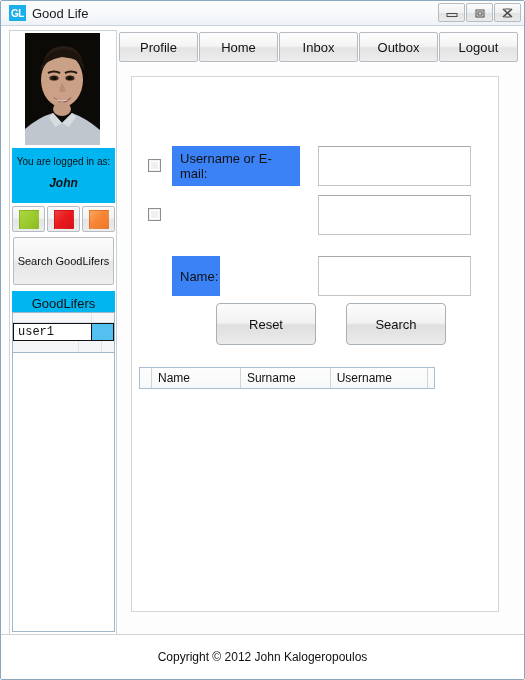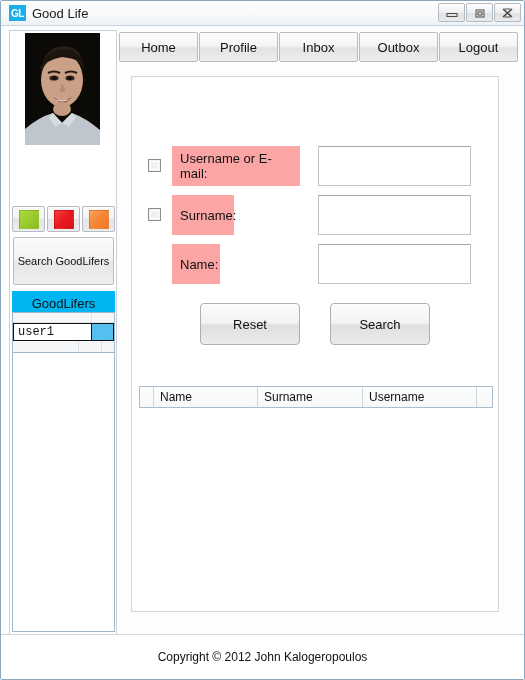--- a/index.html
+++ b/index.html
@@ -269,21 +269,21 @@
   }
 
   .form-row {
     position: absolute;
     left: 0;
     width: 100%;
     height: 40px;
   }
   #row-username { top: 69px; }
   #row-surname  { top: 118px; }
-  #row-name     { top: 167px; }
+  #row-name     { top: 179px; }
 
   .form-check {
     position: absolute;
     left: 16px; top: 13px;
     width: 13px; height: 13px;
     background: #f0f0f0;
     border: 1px solid #8d8d8d;
     box-sizing: border-box;
   }
   .form-check::after {
@@ -291,21 +291,21 @@
     position: absolute;
     left: 1px; top: 1px;
     right: 1px; bottom: 1px;
     border: 1px solid #ffffff;
   }
 
   .form-label {
     position: absolute;
     top: 0;
     height: 40px;
-    background: #fca5a5;
+    background: #3b82f6;
     color: #111111;
     font-size: 13px;
     display: flex;
     align-items: center;
     padding: 0 8px;
     box-sizing: border-box;
   }
   #label-username { left: 40px; width: 128px; }
   #label-surname  { left: 40px; width: 62px; }
   #label-name     { left: 40px; width: 48px; }
@@ -321,48 +321,47 @@
     box-sizing: border-box;
     font-family: "Liberation Sans", sans-serif;
     font-size: 12px;
     padding: 0 5px;
     outline: none;
     color: #111111;
   }
 
   #button-row {
     position: absolute;
-    left: 0; top: 226px;
+    left: 16px; top: 226px;
     width: 100%;
     display: flex;
     justify-content: center;
     gap: 30px;
   }
   .action-btn {
     width: 100px;
     height: 42px;
     background: linear-gradient(to bottom, #fcfcfc 0%, #f2f2f2 47%, #dfdfdf 53%, #ebebeb 100%);
     border: 1px solid #a9b0b6;
     border-radius: 4px;
     box-sizing: border-box;
     font-size: 13px;
     color: #111111;
     font-family: "Liberation Sans", sans-serif;
   }
 
   #results-table {
     position: absolute;
     left: 7px; top: 290px;
-    width: 354px;
+    width: 296px;
     height: 22px;
     border: 1px solid #a8bed0;
     background: #ffffff;
     box-sizing: border-box;
     display: flex;
-    margin-top: 19px;
   }
   .th {
     height: 100%;
     background: linear-gradient(to bottom, #fdfdfd 0%, #f7f8f9 100%);
     border-right: 1px solid #cdd6de;
     font-size: 12px;
     color: #111111;
     display: flex;
     align-items: center;
     padding-left: 6px;
@@ -442,20 +441,24 @@
         <path d="M29 66 Q37 73 46 66 Q38 70 29 66 Z" fill="#f2efe8"></path>
         <path d="M28 64 Q37 71 47 64 Q38 76 28 64 Z" fill="#8a5144"></path>
         <path d="M29 66 Q37 71 45 66 Q37 69 29 66 Z" fill="#fbf8f3"></path>
         <path d="M0 112 L0 96 Q14 84 28 80 L37 90 L47 80 Q61 85 75 97 L75 112 Z" fill="#bfc6cd"></path>
         <path d="M28 80 L37 90 L30 94 L24 84 Z" fill="#d7dce1"></path>
         <path d="M47 80 L37 90 L44 94 L51 84 Z" fill="#d7dce1"></path>
         <ellipse cx="37" cy="76" rx="9" ry="7" fill="#c49a81"></ellipse>
       </svg>
     </div>
 
+    <div id="logged-box">
+      <div id="logged-label">You are logged in as:</div>
+      <div id="logged-user">John</div>
+    </div>
 
     <div id="color-btn-row">
       <div class="color-btn">
         <span class="swatch sw-green"></span>
       </div>
       <div class="color-btn">
         <span class="swatch sw-red"></span>
       </div>
       <div class="color-btn">
         <span class="swatch sw-orange"></span>
@@ -478,39 +481,38 @@
       <div class="gl-row-bottom">
         <div class="c1"></div>
         <div class="c2"></div>
         <div class="c3"></div>
       </div>
       <div class="gl-blank"></div>
     </div>
   </div>
 
   <div id="navbar">
+    <div class="nav-tab">Profile</div>
     <div class="nav-tab">Home</div>
-    <div class="nav-tab">Profile</div>
     <div class="nav-tab">Inbox</div>
     <div class="nav-tab">Outbox</div>
     <div class="nav-tab">Logout</div>
   </div>
 
   <div id="content-panel">
 
 
     <div class="form-row" id="row-username">
       <div class="form-check"></div>
       <div class="form-label" id="label-username">Username or E-mail:</div>
       <input class="form-input" type="text" value="" style="">
     </div>
 
     <div class="form-row" id="row-surname">
       <div class="form-check"></div>
-      <div class="form-label" id="label-surname">Surname:</div>
       <input class="form-input" type="text" value="" style="">
     </div>
 
     <div class="form-row" id="row-name">
       <div class="form-label" id="label-name">Name:</div>
       <input class="form-input" type="text" value="" style="">
     </div>
 
     <div id="button-row">
       <button class="action-btn">Reset</button>

